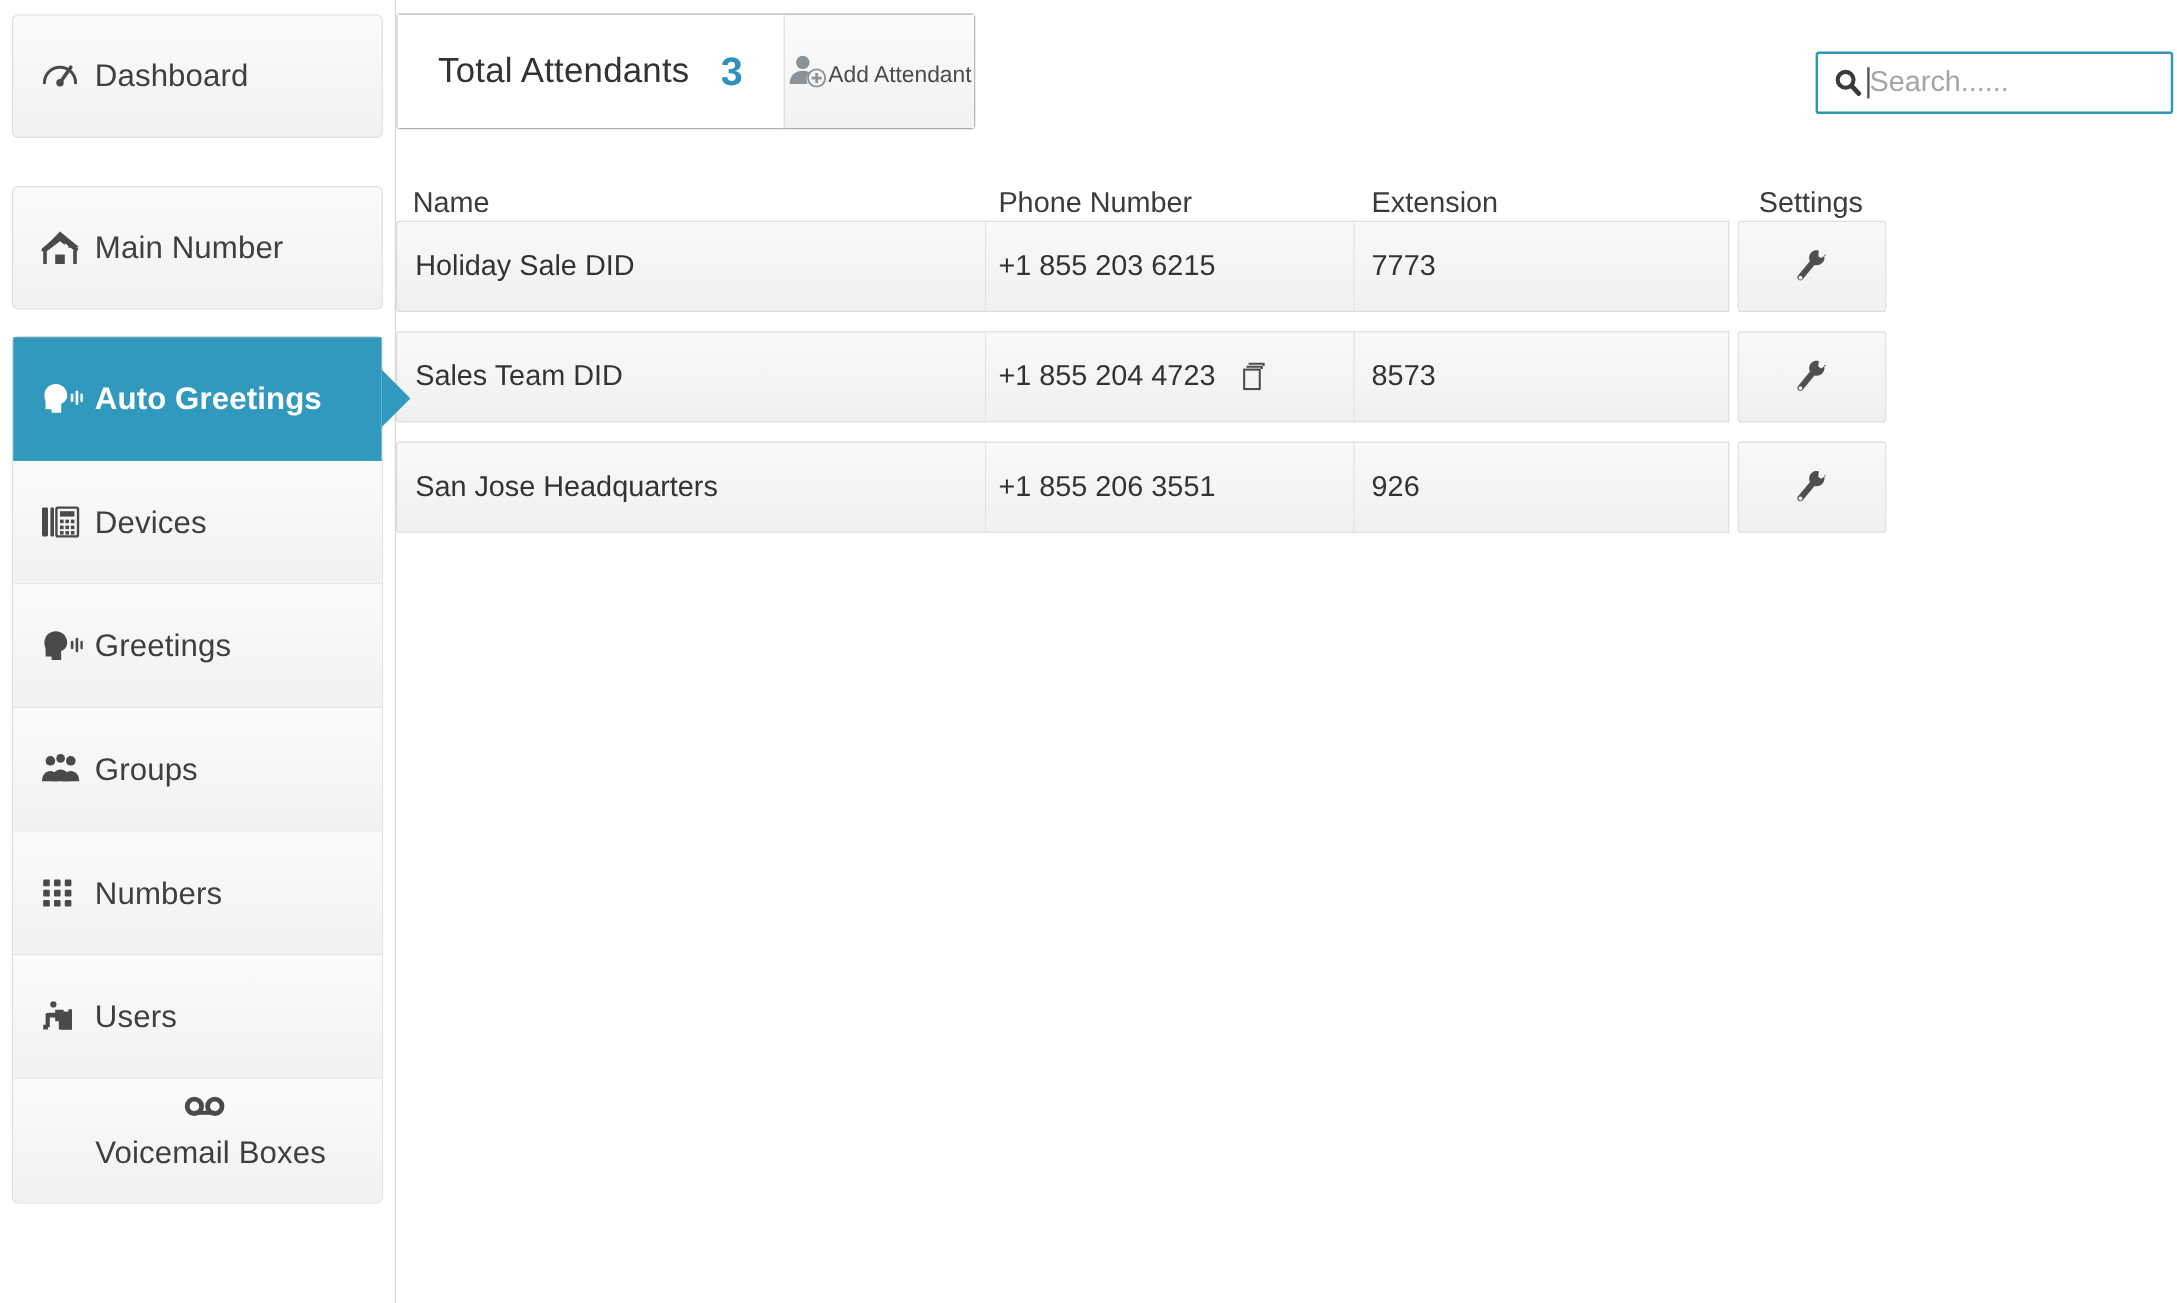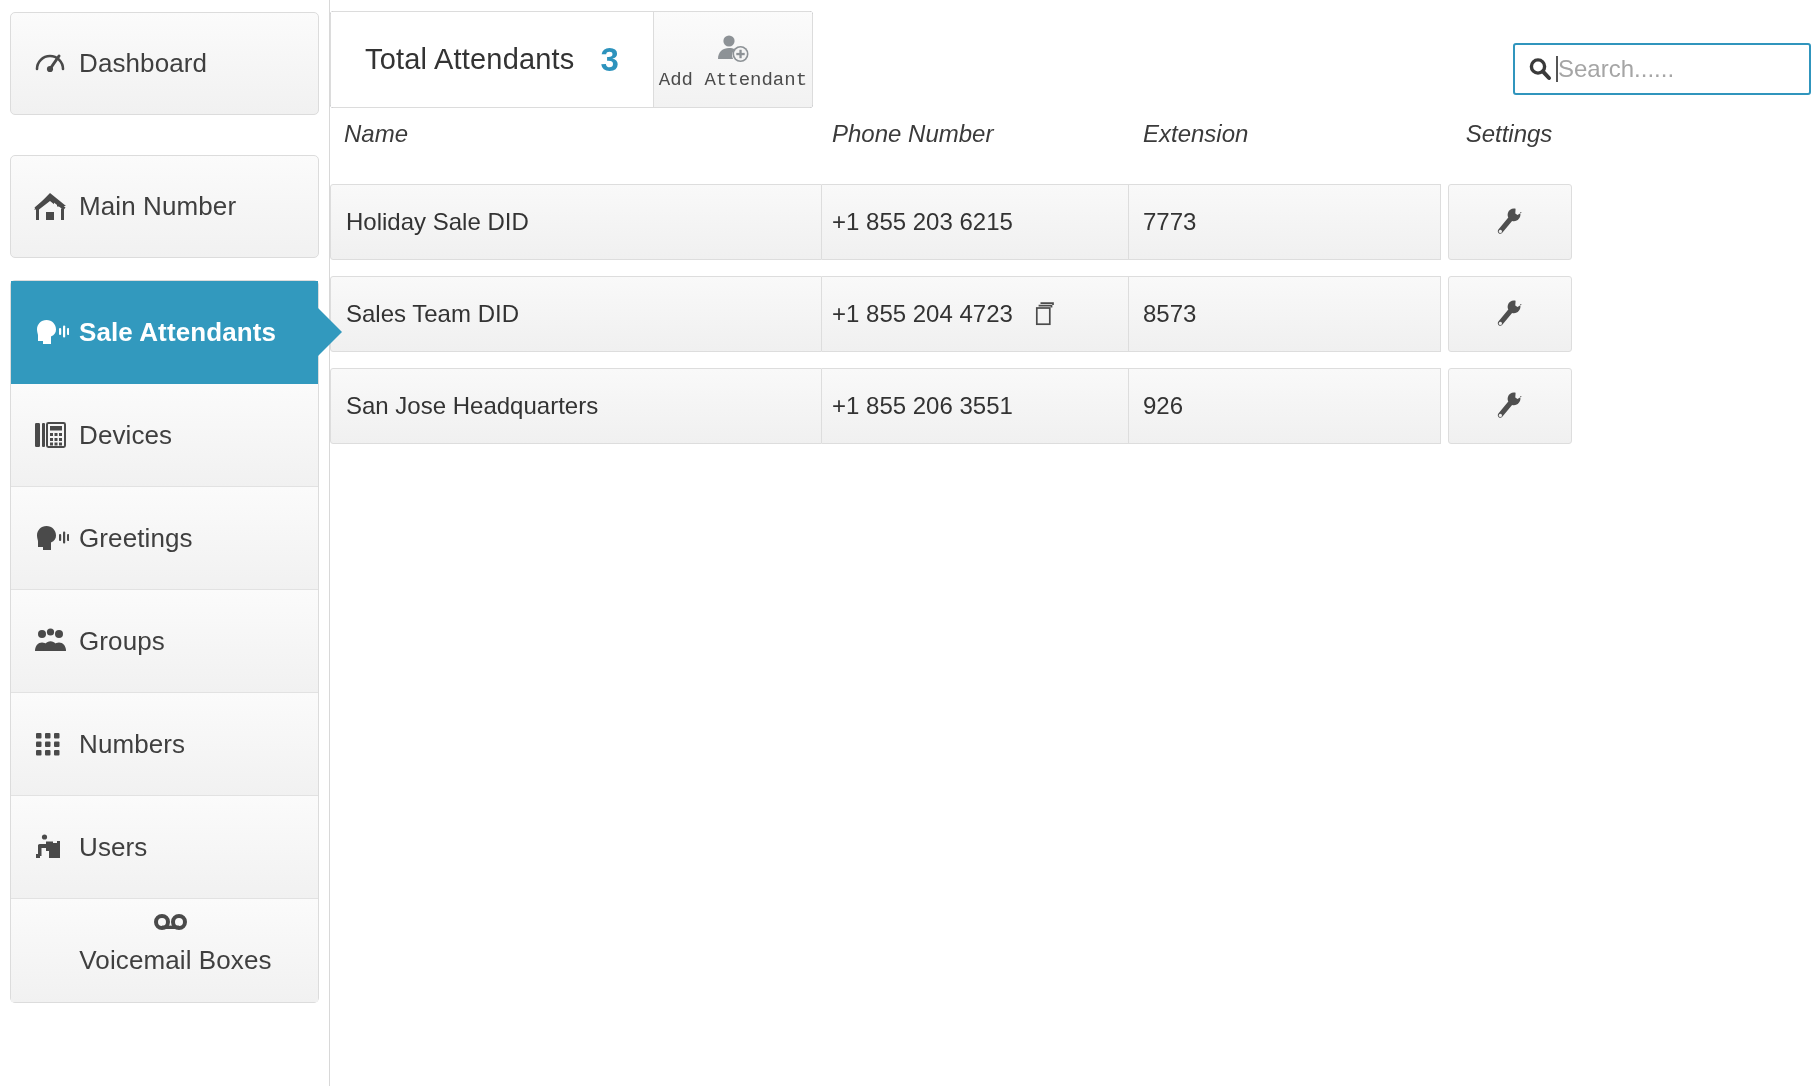--- a/index.html
+++ b/index.html
@@ -134,27 +134,26 @@
   #total-box .total-count {
     font-size: 33px;
     font-weight: bold;
     color: #2d93bd;
     margin-left: 26px;
   }
   #add-attendant {
     width: 158px;
     background: linear-gradient(to bottom, #fbfbfb 0%, #f2f2f2 100%);
     display: flex;
-    flex-direction: column;
+    flex-direction: row;
     align-items: center;
     justify-content: center;
     cursor: pointer;
     user-select: none;
     padding-top: 6px;
-    font-family: Liberation Mono, monospace;
   }
   #add-attendant .aa-icon {
     color: #8d9296;
     line-height: 0;
     margin-bottom: 7px;
   }
   #add-attendant .aa-label {
     font-size: 19px;
     color: #4b4b4b;
   }
@@ -199,22 +198,21 @@
   
   #table-area {
     position: absolute;
     left: 0; top: 120px;
     width: 1484px;
   }
   .thead {
     display: flex;
     padding: 0 0 0 0;
     height: 64px;
-    align-items: flex-start;
-    font-style: italic;
+    align-items: flex-end;
   }
   .thead .th {
     font-size: 24px;
     color: #3b3b3b;
   }
   .col-name   { flex: 0 0 492px; padding-left: 14px; }
   .col-phone  { flex: 0 0 307px; padding-left: 10px; }
   .col-ext    { flex: 0 0 312px; padding-left: 14px; }
   .col-set    { flex: 0 0 136px; text-align: center; }
   .thead .col-set { padding-left: 0; }
@@ -283,21 +281,21 @@
 
       <div class="nav-item active">
         <span class="nav-icon">
           <svg width="36" height="30" viewBox="0 0 36 30" fill="currentColor">
             <path d="M13.5 3 C8 3 4 7.2 4 12.4 C4 15 5 16.8 5 18.6 L5 24 L10 24 L10 27 L18 27 L18 19.5 C21.6 18 23 15.4 23 12.4 C23 7.2 19 3 13.5 3 Z"></path>
             <rect x="26" y="11" width="2.2" height="7" rx="1"></rect>
             <rect x="30" y="8.5" width="2.2" height="12" rx="1"></rect>
             <rect x="34" y="11" width="2.2" height="7" rx="1"></rect>
           </svg>
         </span>
-        <span class="nav-label">Sale Attendants</span>
+        <span class="nav-label">Auto Greetings</span>
       </div>
 
       <div class="nav-item">
         <span class="nav-icon">
           <svg width="34" height="30" viewBox="0 0 34 30" fill="currentColor">
             <rect x="2" y="3" width="5" height="24" rx="1.2"></rect>
             <rect x="9" y="3" width="3" height="24" rx="1"></rect>
             <rect x="14" y="3" width="18" height="24" rx="1.4" fill="none" stroke="currentColor" stroke-width="2"></rect>
             <rect x="17" y="6" width="12" height="4.5"></rect>
             <rect x="17" y="13" width="3" height="3"></rect>

